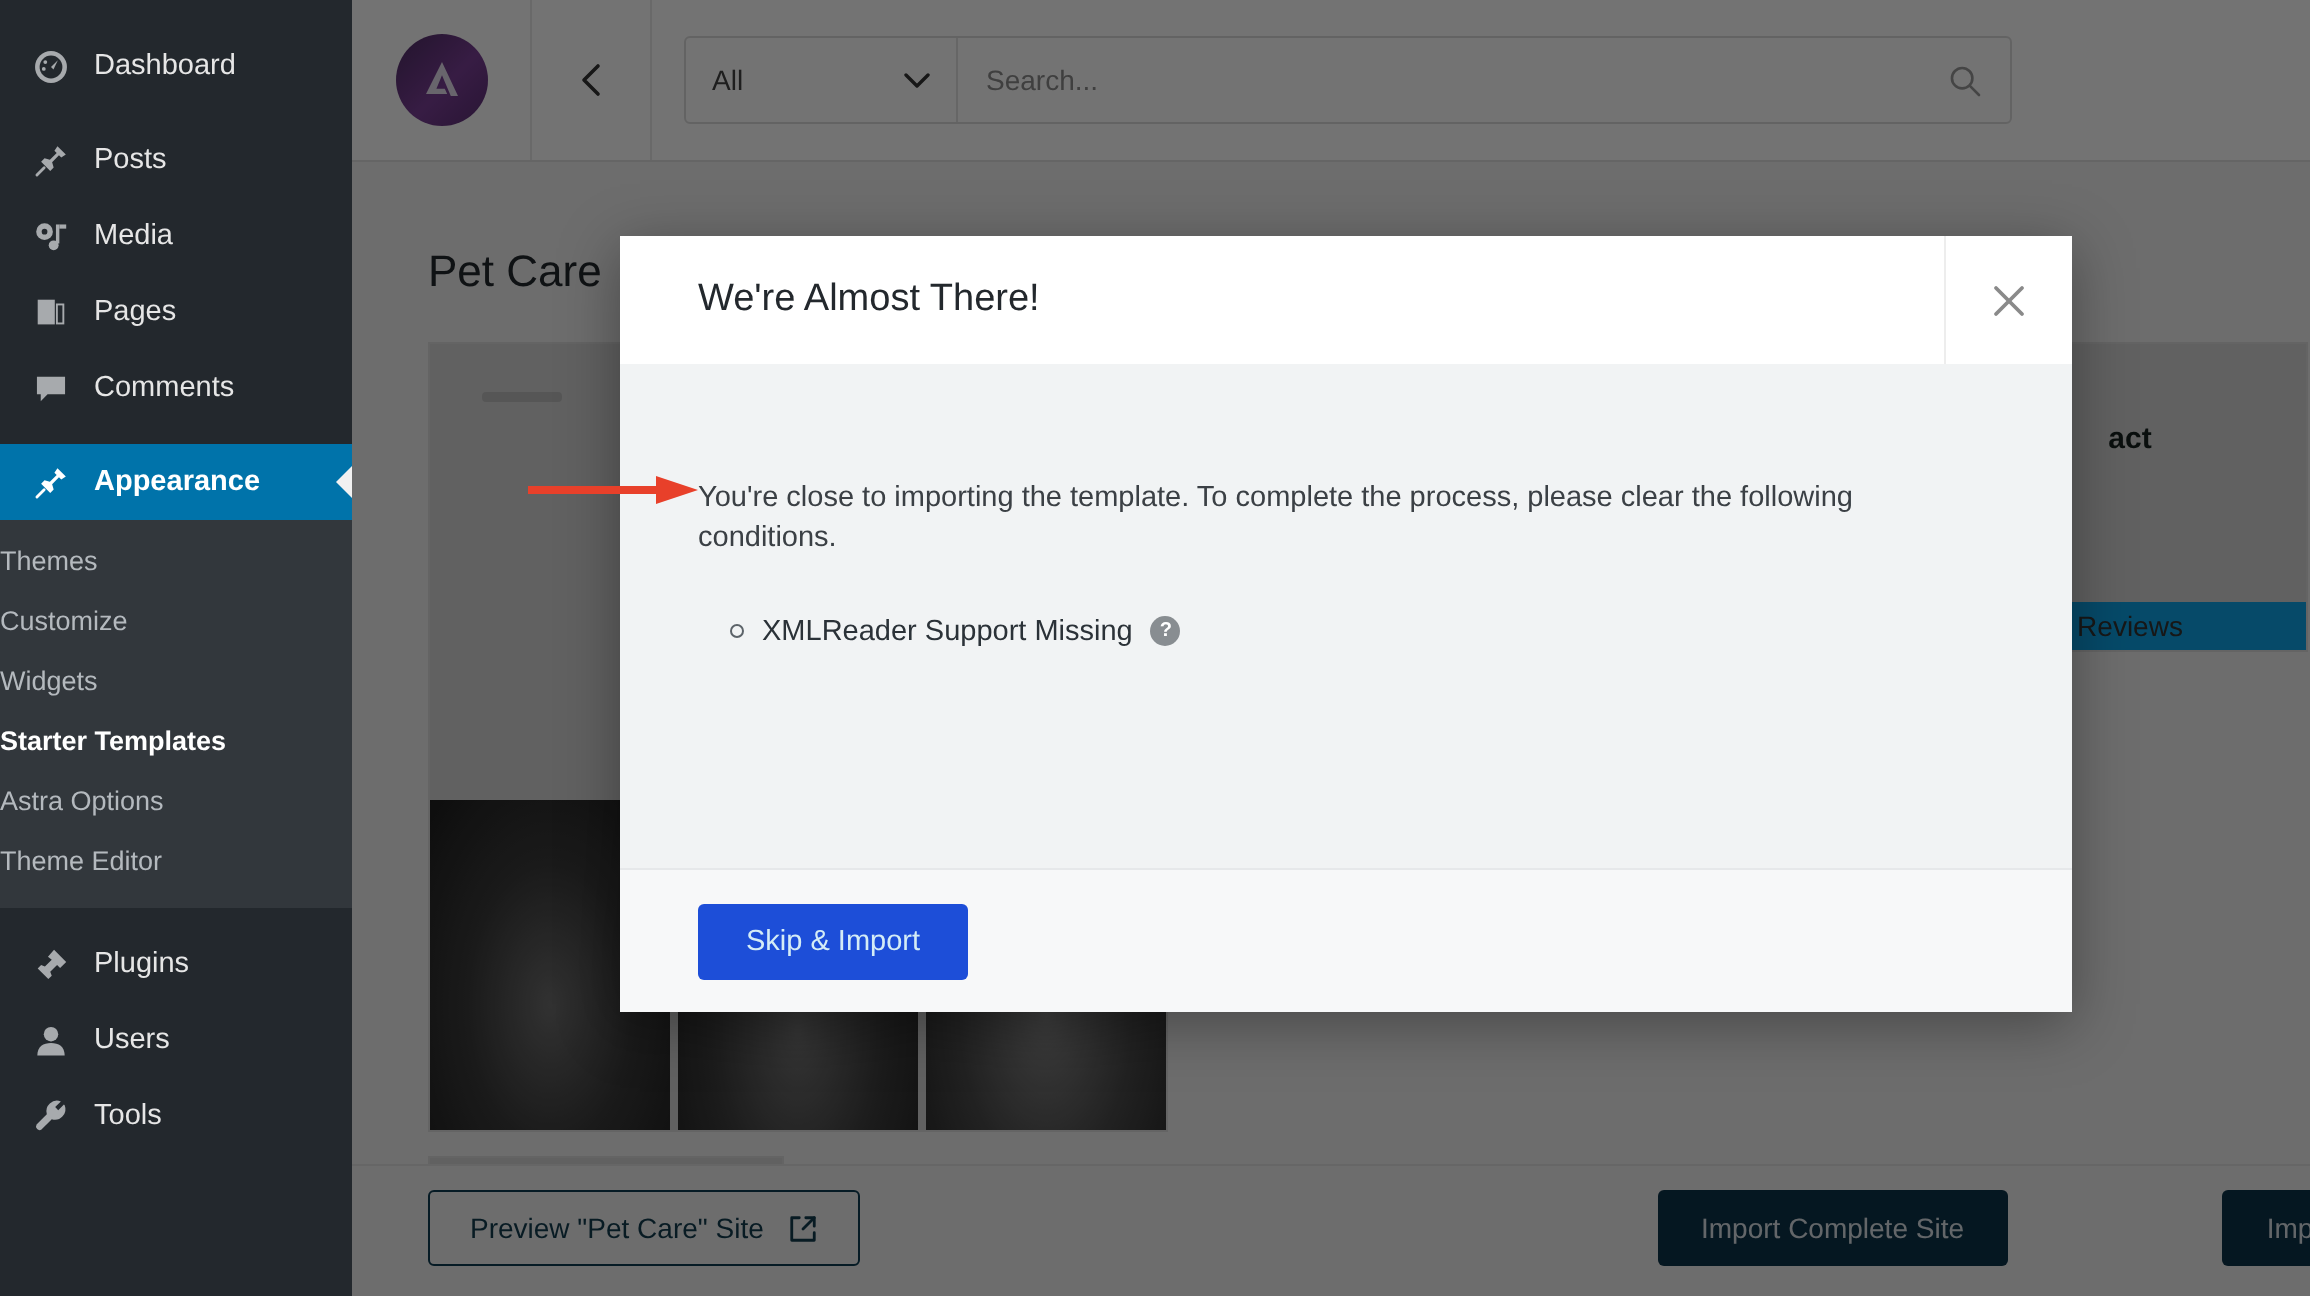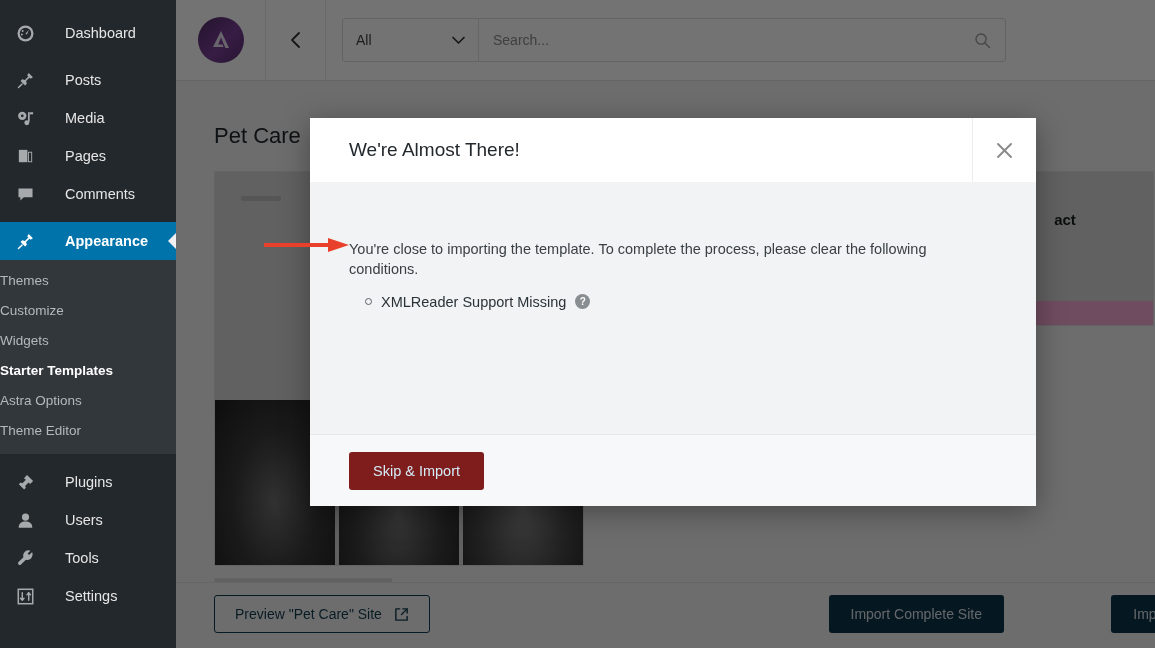--- a/index.html
+++ b/index.html
@@ -20,21 +20,20 @@
     z-index: 40;
   }
   .wp-menu-item {
     display: flex; align-items: center;
     height: 38px;
     padding-left: 12px;
     font-size: 14.5px;
     color: #e6e6e6;
     position: relative;
     cursor: pointer;
-    gap: 18px;
   }
   .wp-menu-item .mi-icon {
     width: 26px; height: 20px;
     display: flex; align-items: center; justify-content: center;
     margin-right: 9px;
     color: #a7aaad;
     flex: 0 0 auto;
   }
   .wp-menu-item .mi-icon svg { display: block; }
   .wp-menu-item .mi-label { white-space: nowrap; }
@@ -156,21 +155,21 @@
   }
 
   
   .tpl-grid {
     position: absolute; left: 38px; top: 90px;
     width: 970px;
     display: flex; flex-wrap: wrap; gap: 12px;
   }
   .tpl-card {
     width: 178px; height: 280px;
-    background: #f9a8d4;
+    background: #0ea5e9;
     border: 1px solid #dedede;
     position: relative;
     overflow: hidden;
   }
   .tpl-card.hero {
     width: 370px; height: 395px;
   }
   .tpl-thumb {
     width: 100%; height: 84%;
     background: #d8d8d8;
@@ -287,21 +286,21 @@
     flex: 1 1 auto;
     padding: 30px 39px 0 39px;
     background: #f1f3f4;
     position: relative;
   }
   .modal-desc {
     font-size: 14.5px; color: #3b4045;
     line-height: 1.4;
   }
   .cond-list {
-    margin-top: 14px;
+    margin-top: 28px;
     padding-left: 16px;
   }
   .cond-item {
     display: flex; align-items: center; gap: 9px;
     font-size: 14.5px; color: #2b3238;
     list-style: none;
     position: relative;
   }
   .cond-item::before {
     content: "";
@@ -323,21 +322,21 @@
     height: 72px;
     background: #f7f8f9;
     border-top: 1px solid #e6e8ea;
     display: flex; align-items: center;
     padding-left: 39px;
     gap: 14px;
     flex: 0 0 auto;
   }
   .btn-primary {
     height: 38px; padding: 0 24px;
-    background: #7f1d1d; color: #d4ecf6;
+    background: #1d4ed8; color: #d4ecf6;
     border: none; border-radius: 3px;
     font-size: 14.5px; cursor: pointer;
     font-family: "Liberation Sans", sans-serif;
   }
   .btn-secondary {
     height: 38px; padding: 0 26px;
     background: #fff; color: #2985a8;
     border: 1px solid #9fc8d8; border-radius: 3px;
     font-size: 14.5px; cursor: pointer;
     font-family: "Liberation Sans", sans-serif;
@@ -435,20 +434,21 @@
           <div class="tpl-thumb">
             <div class="mini-title">S</div>
           </div>
           <div class="tpl-name">Serv</div>
         </div>
 
         <div class="tpl-card" style="height:155px;width:178px;">
           <div class="tpl-thumb">
             <div class="mini-title">act</div>
           </div>
+          <div class="tpl-name">Reviews</div>
         </div>
         <div class="tpl-card" style="height:155px;width:178px;">
           <div class="tpl-thumb"></div>
 
         </div>
       </div>
 
       <div class="bottom-bar">
         <div class="btn-preview">
           <span>Preview "Pet Care" Site</span>
@@ -594,25 +594,15 @@
 
     <div class="wp-menu-item">
       <span class="mi-icon">
         <svg width="19" height="19" viewBox="0 0 20 20">
             <path d="M16.8 3.4 L13.8 6.4 L12.2 4.8 L15.2 1.8 A5.6 5.6 0 0 0 7.8 8.6 L2.4 14 A1.9 1.9 0 0 0 5 16.6 L10.4 11.2 A5.6 5.6 0 0 0 17.2 3.8 Z" fill="#a7aaad"></path>
           </svg>
       </span>
       <span class="mi-label">Tools</span>
     </div>
 
-    <div class="wp-menu-item">
-      <span class="mi-icon">
-        <svg width="19" height="19" viewBox="0 0 20 20">
-            <rect x="2.4" y="2.4" width="15.2" height="15.2" stroke="#a7aaad" stroke-width="1.6" fill="none"></rect>
-            <path d="M6.6 6 V14 M6.6 14 L4.8 11.8 M6.6 14 L8.4 11.8" stroke="#a7aaad" stroke-width="1.5" fill="none" stroke-linecap="round"></path>
-            <path d="M13.4 14 V6 M13.4 6 L11.6 8.2 M13.4 6 L15.2 8.2" stroke="#a7aaad" stroke-width="1.5" fill="none" stroke-linecap="round"></path>
-          </svg>
-      </span>
-      <span class="mi-label">Settings</span>
-    </div>
   </div>
 
 </div>
 
 </body></html>

